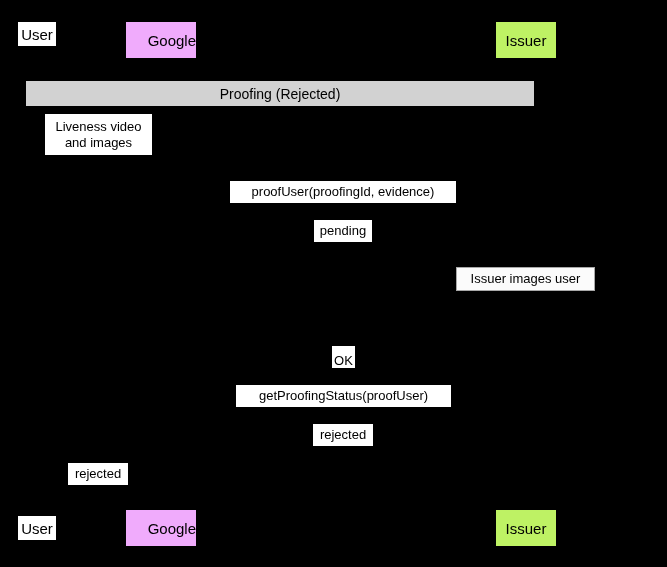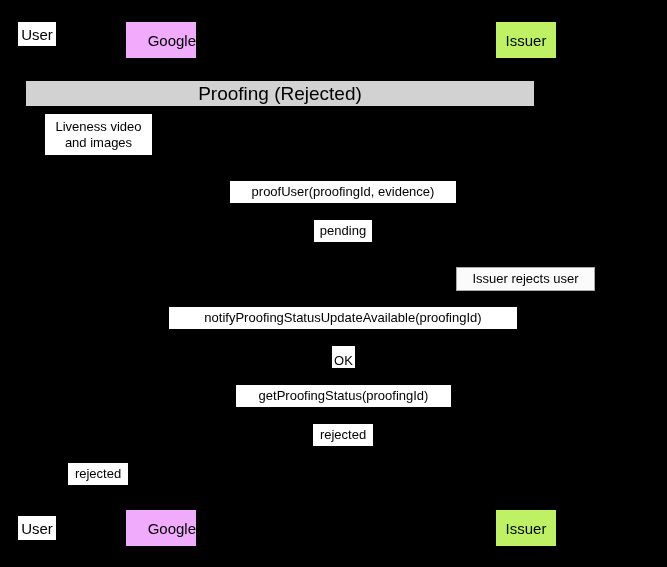--- a/index.html
+++ b/index.html
@@ -43,21 +43,21 @@
 
   
   .fragment-bar {
     position: absolute;
     box-sizing: border-box;
     display: flex;
     align-items: center;
     justify-content: center;
     background: #d2d2d2;
     color: #000000;
-    font-size: 19px;
+    font-size: 14px;
     line-height: 1;
     white-space: nowrap;
   }
 
   
   .msg {
     position: absolute;
     box-sizing: border-box;
     background: #ffffff;
     color: #000000;
@@ -109,33 +109,30 @@
 
   <div class="msg" style="left:230px; top:181px; width:226px; height:22px;">
     <span>proofUser(proofingId, evidence)</span>
   </div>
 
   <div class="msg" style="left:314px; top:220px; width:58px; height:22px;">
     <span>pending</span>
   </div>
 
   <div class="msg note" style="left:456px; top:267px; width:139px; height:24px;">
-    <span>Issuer rejects user</span>
+    <span>Issuer images user</span>
   </div>
 
-  <div class="msg" style="left:169px; top:307px; width:348px; height:22px;">
-    <span>notifyProofingStatusUpdateAvailable(proofingId)</span>
-  </div>
 
   <div class="msg" style="left:332px; top:346px; width:23px; height:22px;align-items:flex-end;">
     <span>OK</span>
   </div>
 
   <div class="msg" style="left:236px; top:385px; width:215px; height:22px;">
-    <span>getProofingStatus(proofingId)</span>
+    <span>getProofingStatus(proofUser)</span>
   </div>
 
   <div class="msg" style="left:313px; top:424px; width:60px; height:22px;">
     <span>rejected</span>
   </div>
 
   <div class="msg" style="left:68px; top:463px; width:60px; height:22px;">
     <span>rejected</span>
   </div>
 

